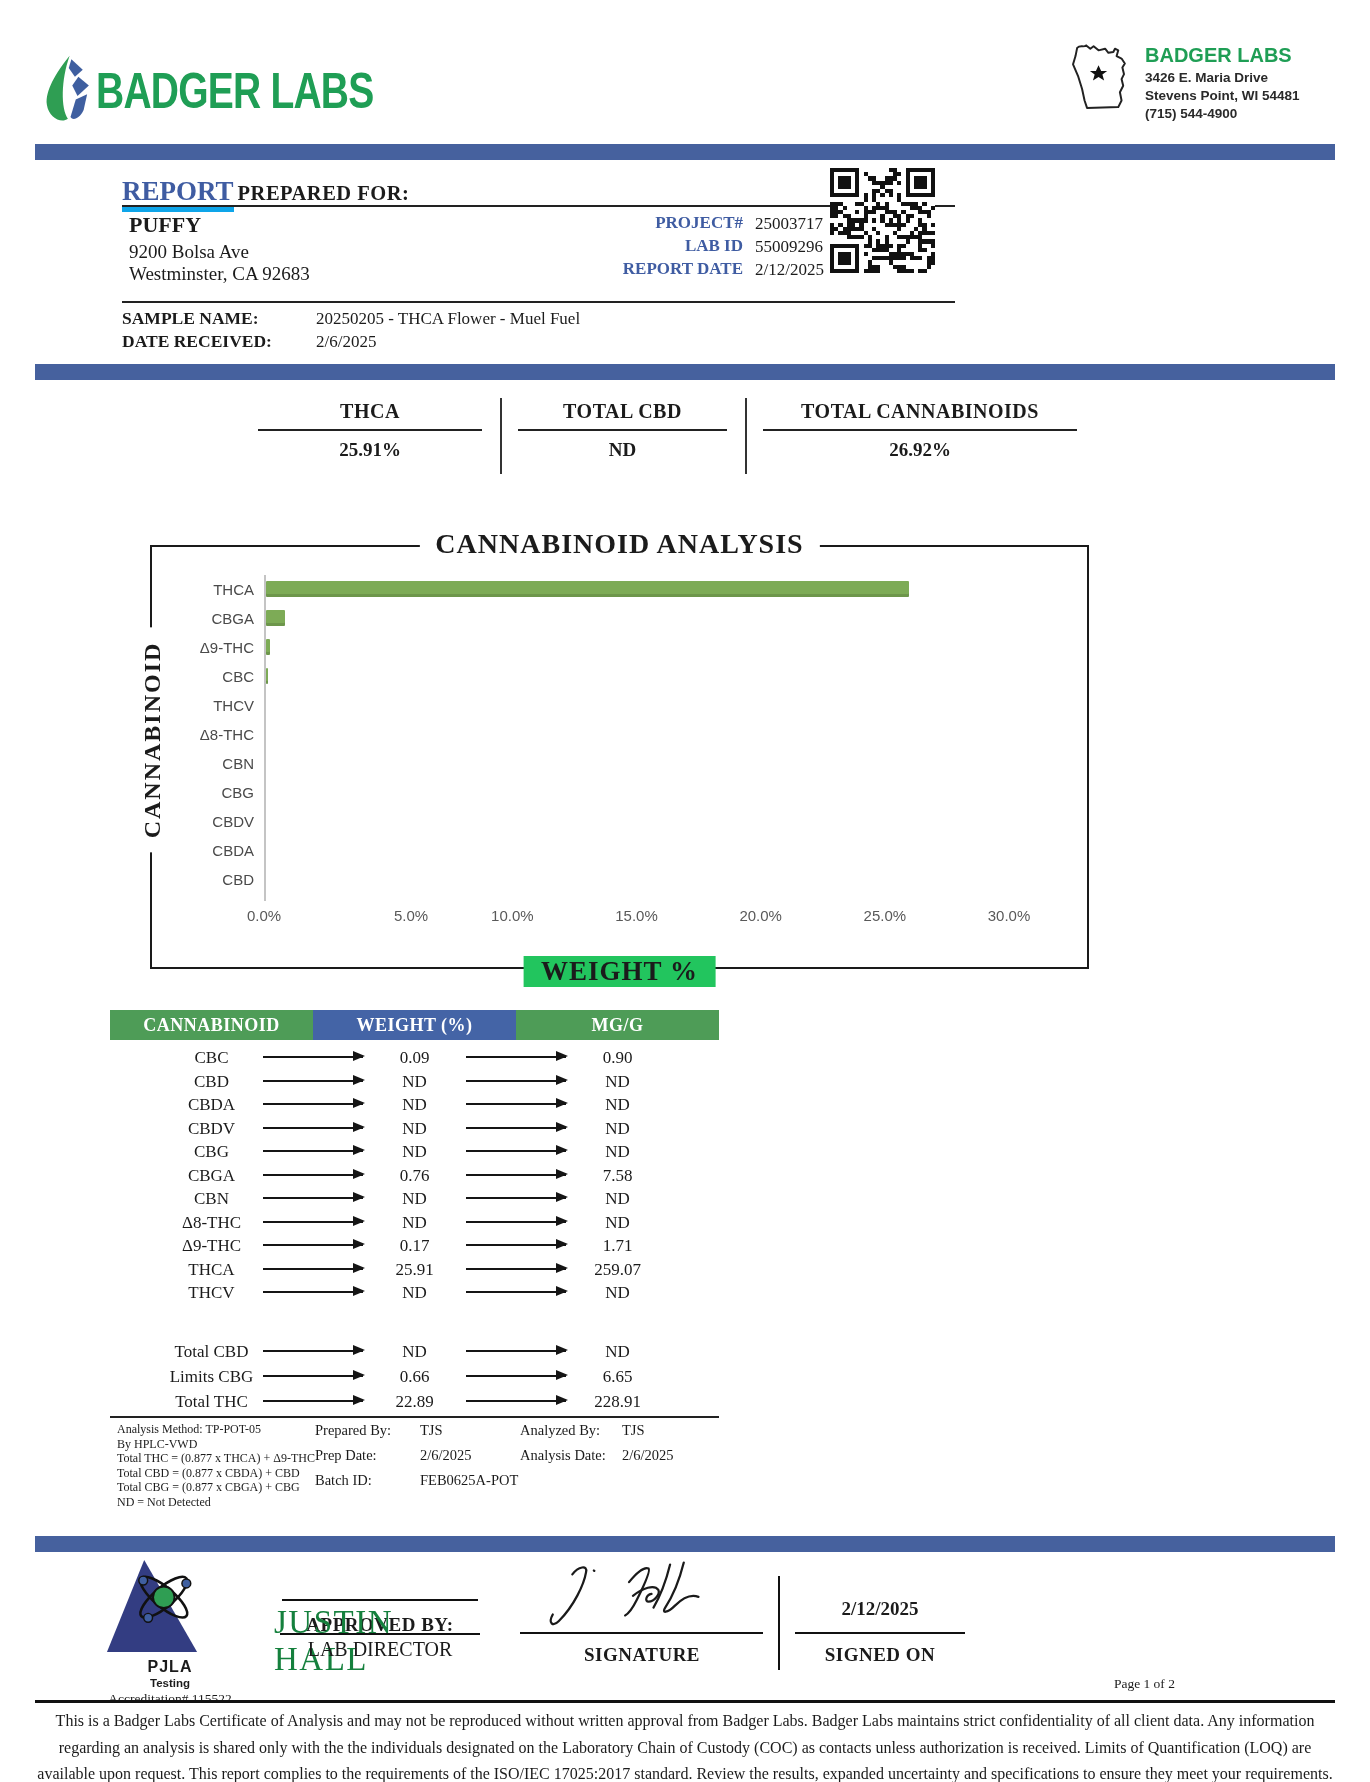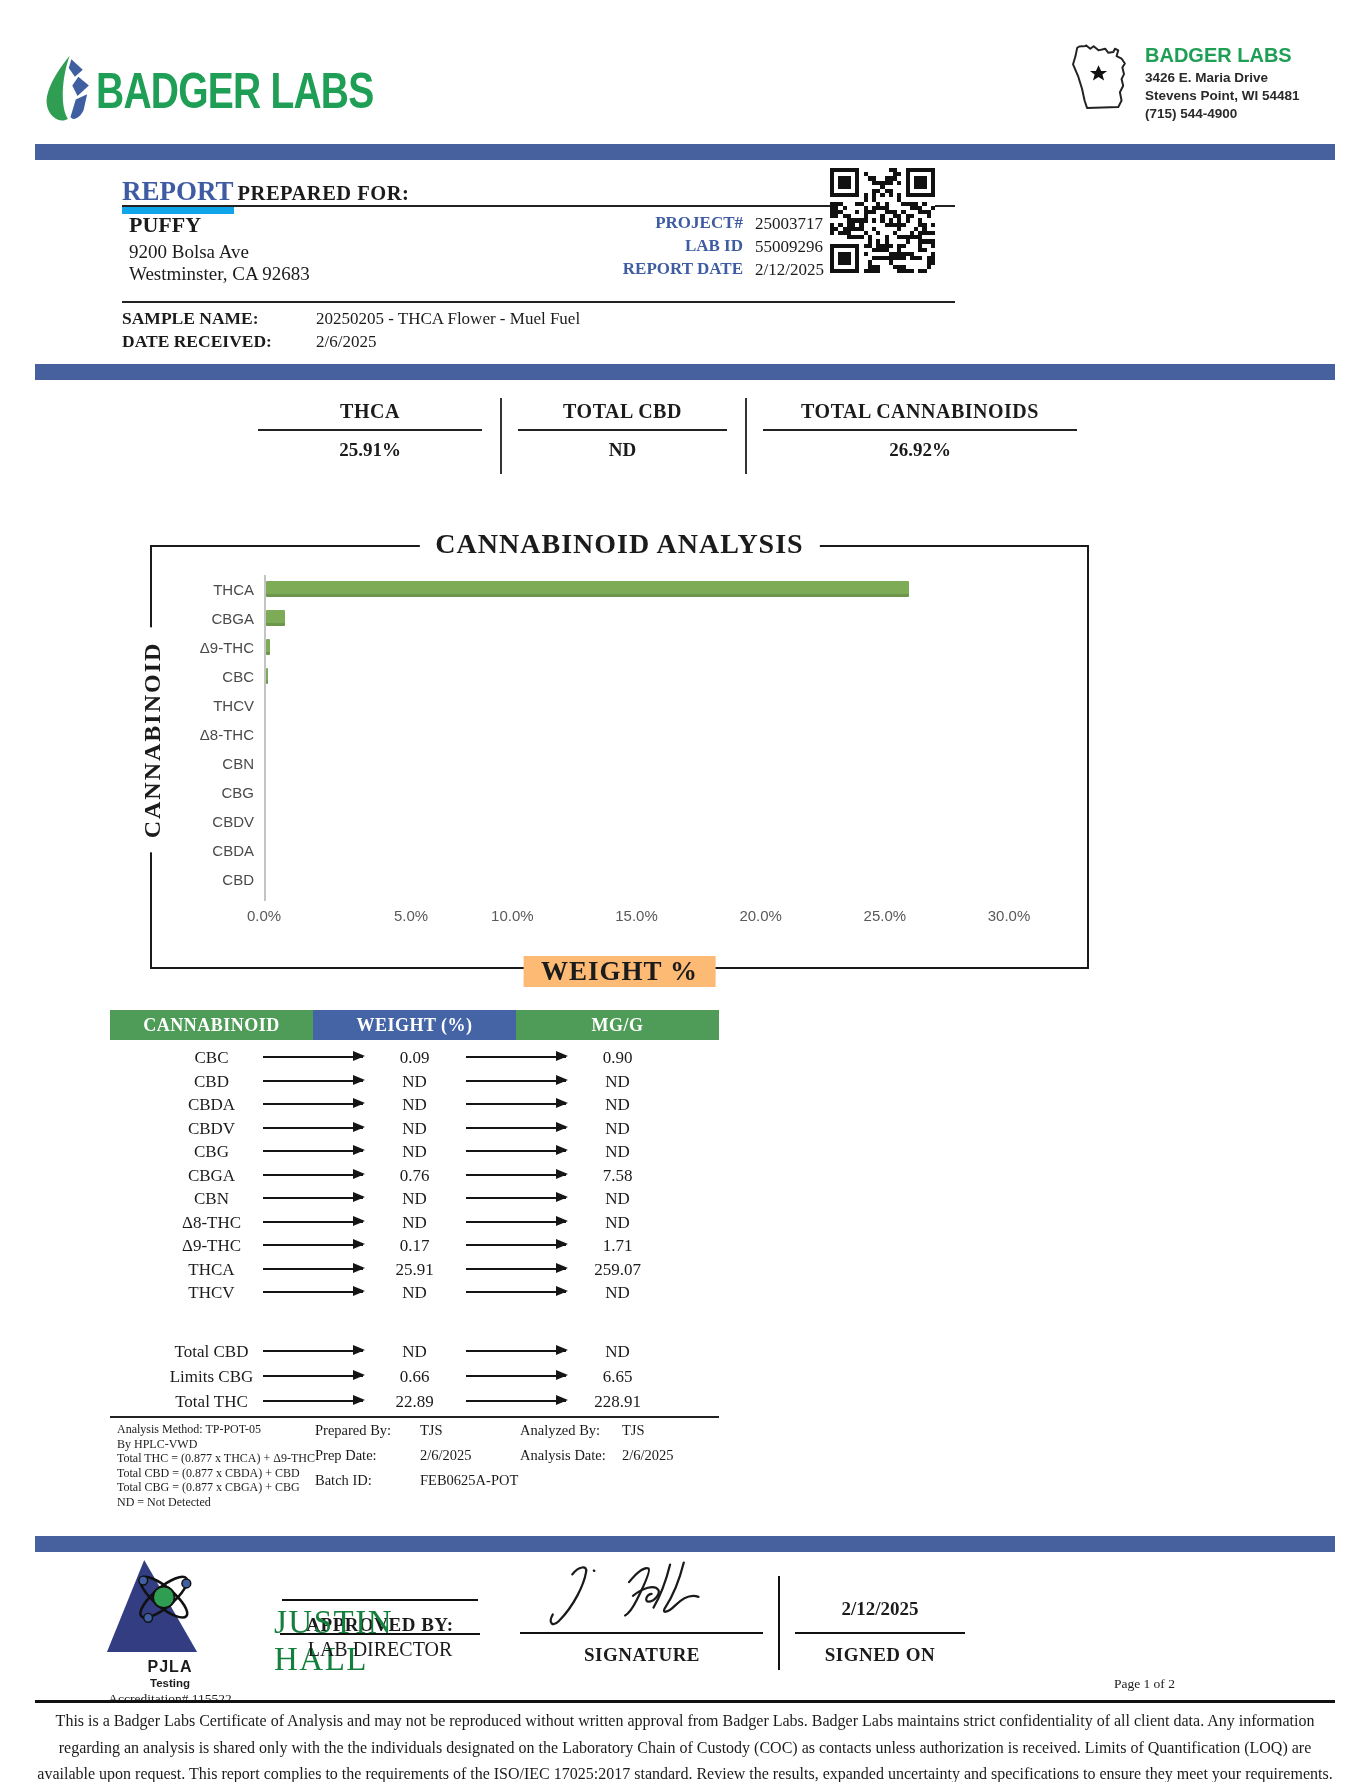--- a/index.html
+++ b/index.html
@@ -15,21 +15,21 @@
             letter-spacing:-1px;transform:scaleX(0.78);transform-origin:left center;white-space:nowrap;}
   #doc-title{left:400px;top:76px;width:584px;text-align:center;font-family:"DejaVu Serif",serif;
              font-weight:bold;font-size:34px;letter-spacing:2px;white-space:nowrap;}
   #doc-title .small-of{font-size:25px;letter-spacing:1px;}
   #lab-block{left:1145px;top:44px;width:230px;}
   #lab-block .lab-name{font:bold 20px "Liberation Sans",sans-serif;color:#1f9e55;letter-spacing:0;}
   #lab-block .lab-line{font:bold 13.5px "Liberation Sans",sans-serif;color:#2a2a2a;margin-top:3px;}
 
   
   #report-head{left:122px;top:176px;white-space:nowrap;}
-  #report-word{font-weight:bold;font-size:27px;color:#3f5ca2;border-bottom:7px solid #0ea5e9;padding-bottom:1px;}
+  #report-word{font-weight:bold;font-size:27px;color:#3f5ca2;border-bottom:5px solid #0ea5e9;padding-bottom:1px;}
   #prepared-word{font-weight:bold;font-size:20.5px;letter-spacing:0.5px;}
   #client-name{left:129px;top:212px;font-weight:bold;font-size:22px;}
   #client-a1{left:129px;top:241px;font-size:19px;}
   #client-a2{left:129px;top:263px;font-size:19px;}
   .meta-label{position:absolute;left:560px;width:183px;text-align:right;font-weight:bold;font-size:17px;color:#3f5ca2;}
   .meta-value{position:absolute;left:755px;font-size:17px;}
   #sample-label{left:122px;top:308px;font-weight:bold;font-size:17.5px;}
   #sample-value{left:316px;top:309px;font-size:17px;}
   #received-label{left:122px;top:331px;font-weight:bold;font-size:17.5px;}
   #received-value{left:316px;top:332px;font-size:17px;}
@@ -40,21 +40,21 @@
   .sum-line{height:2px;background:#222;margin:6px 18px 8px 18px;}
   .sum-value{font-weight:bold;font-size:19px;text-align:center;}
   .sum-div{position:absolute;top:398px;height:76px;width:1.6px;background:#333;}
 
   
   #chart-box{left:150px;top:545px;width:935px;height:420px;border:2px solid #1a1a1a;}
   #chart-title{position:absolute;top:-19px;left:50%;transform:translateX(-50%);background:#fff;
                padding:0 16px;font-weight:bold;font-size:28px;letter-spacing:1px;white-space:nowrap;}
   #chart-ylabel{position:absolute;left:0;top:46%;transform:translate(-50%,-50%) rotate(-90deg);
                 background:#fff;padding:0 14px;font-weight:bold;font-size:24px;letter-spacing:2px;white-space:nowrap;}
-  #chart-xlabel{position:absolute;bottom:-20px;left:50%;transform:translateX(-50%);background:#fdba74;
+  #chart-xlabel{position:absolute;bottom:-20px;left:50%;transform:translateX(-50%);background:#22c55e;
                 padding:0 18px;font-weight:bold;font-size:27px;letter-spacing:1px;white-space:nowrap;}
   #chart-axis{position:absolute;left:112px;top:28px;height:326px;width:2px;background:#c4c4c4;}
   .chart-row{position:absolute;left:0;height:26px;width:100%;}
   .chart-cat{position:absolute;left:0;width:102px;text-align:right;font:15px "Liberation Sans",sans-serif;
              color:#4a4a4a;top:3px;}
   .chart-bar{position:absolute;left:114px;top:3px;height:16px;border-radius:1px;
              box-shadow:inset 0 -3px 0 rgba(0,0,0,0.12);}
   .chart-tick{position:absolute;width:80px;text-align:center;top:360px;
               font:15px "Liberation Sans",sans-serif;color:#595959;}
 

